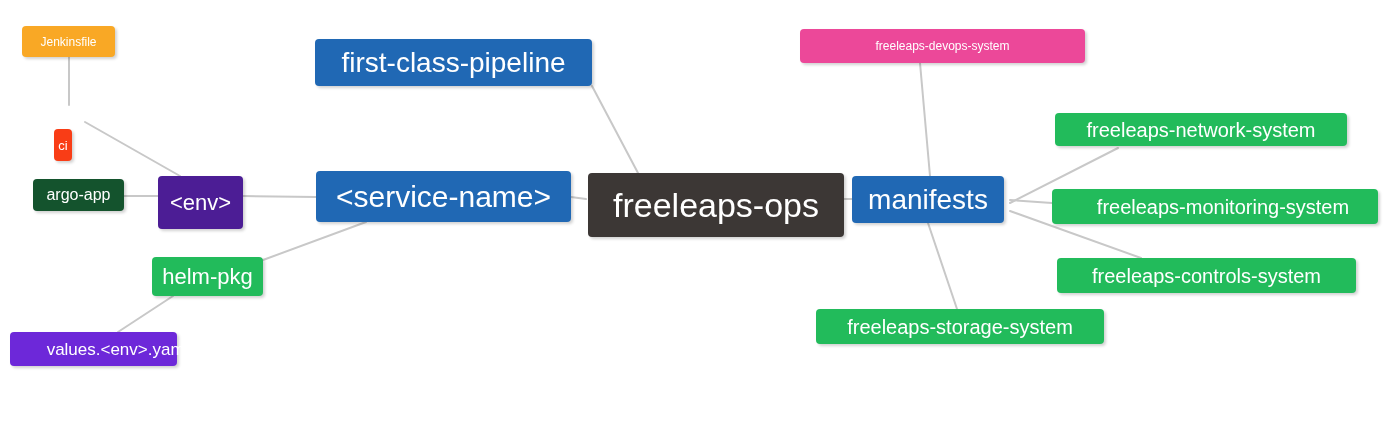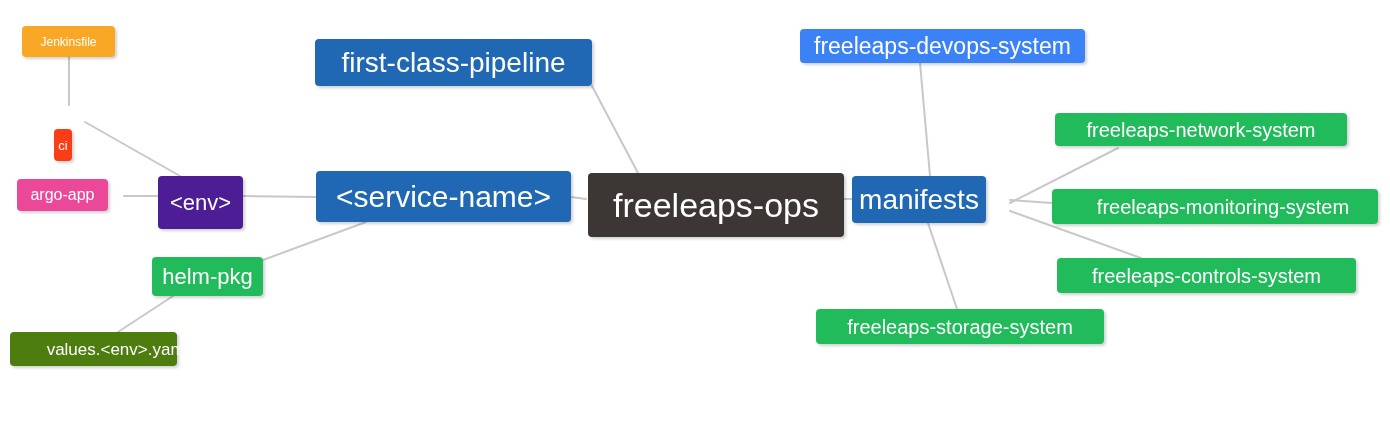--- a/index.html
+++ b/index.html
@@ -60,45 +60,45 @@
       <line x1="1010" y1="211" x2="1141" y2="258" stroke="#c8c8c8" stroke-width="2" stroke-linecap="round"></line>
       <line x1="928" y1="223" x2="957" y2="309" stroke="#c8c8c8" stroke-width="2" stroke-linecap="round"></line>
     </svg>
   <div id="node-layer">
       <div class="node" style="left: 588px; top: 173px; width: 256px; height: 64px; background: rgb(60, 55, 53); font-size: 34px;">
         <span>freeleaps-ops</span>
       </div>
       <div class="node" style="left: 316px; top: 171px; width: 255px; height: 51px; background: rgb(32, 104, 180); font-size: 30px;">
         <span>&lt;service-name&gt;</span>
       </div>
-      <div class="node" style="left: 852px; top: 176px; width: 134px; height: 47px; background: rgb(32, 104, 180); font-size: 28px;">
+      <div class="node" style="left: 852px; top: 176px; width: 152px; height: 47px; background: rgb(32, 104, 180); font-size: 28px;">
         <span>manifests</span>
       </div>
       <div class="node" style="left: 315px; top: 39px; width: 277px; height: 47px; background: rgb(32, 104, 180); font-size: 28px;">
         <span>first-class-pipeline</span>
       </div>
       <div class="node" style="left: 158px; top: 176px; width: 85px; height: 53px; background: #4c1d95; font-size: 22px;">
         <span>&lt;env&gt;</span>
       </div>
       <div class="node" style="left: 152px; top: 257px; width: 111px; height: 39px; background: rgb(34, 187, 91); font-size: 22px;">
         <span>helm-pkg</span>
       </div>
       <div class="node" style="left: 22px; top: 26px; width: 93px; height: 31px; background: rgb(249, 168, 37); font-size: 12px;">
         <span>Jenkinsfile</span>
       </div>
       <div class="node" style="left: 54px; top: 105px; width: 18px; height: 32px; background: rgb(249, 61, 22); font-size: 13px; margin-top: 24px;">
         <span>ci</span>
       </div>
-      <div class="node" style="left: 17px; top: 179px; width: 91px; height: 32px; background: #ec4899; font-size: 16px;">
+      <div class="node" style="left: 33px; top: 179px; width: 91px; height: 32px; background: #14532d; font-size: 16px;">
         <span>argo-app</span>
       </div>
-      <div class="node" style="left: 10px; top: 332px; width: 167px; height: 34px; background: #4d7c0f; font-size: 17px; padding-left: 48px;">
+      <div class="node" style="left: 10px; top: 332px; width: 167px; height: 34px; background: #6d28d9; font-size: 17px; padding-left: 48px;">
         <span>values.&lt;env&gt;.yaml</span>
       </div>
-      <div class="node" style="left: 800px; top: 29px; width: 285px; height: 34px; background: #3b82f6; font-size: 23px; justify-content: center;">
+      <div class="node" style="left: 800px; top: 29px; width: 285px; height: 34px; background: #ec4899; font-size: 12px; justify-content: center;">
         <span>freeleaps-devops-system</span>
       </div>
       <div class="node" style="left: 1055px; top: 113px; width: 292px; height: 33px; background: rgb(34, 187, 91); font-size: 20px;">
         <span>freeleaps-network-system</span>
       </div>
       <div class="node" style="left: 1052px; top: 189px; width: 326px; height: 35px; background: rgb(34, 187, 91); font-size: 20px; padding-left: 16px;">
         <span>freeleaps-monitoring-system</span>
       </div>
       <div class="node" style="left: 1057px; top: 258px; width: 299px; height: 35px; background: rgb(34, 187, 91); font-size: 20px;">
         <span>freeleaps-controls-system</span>

